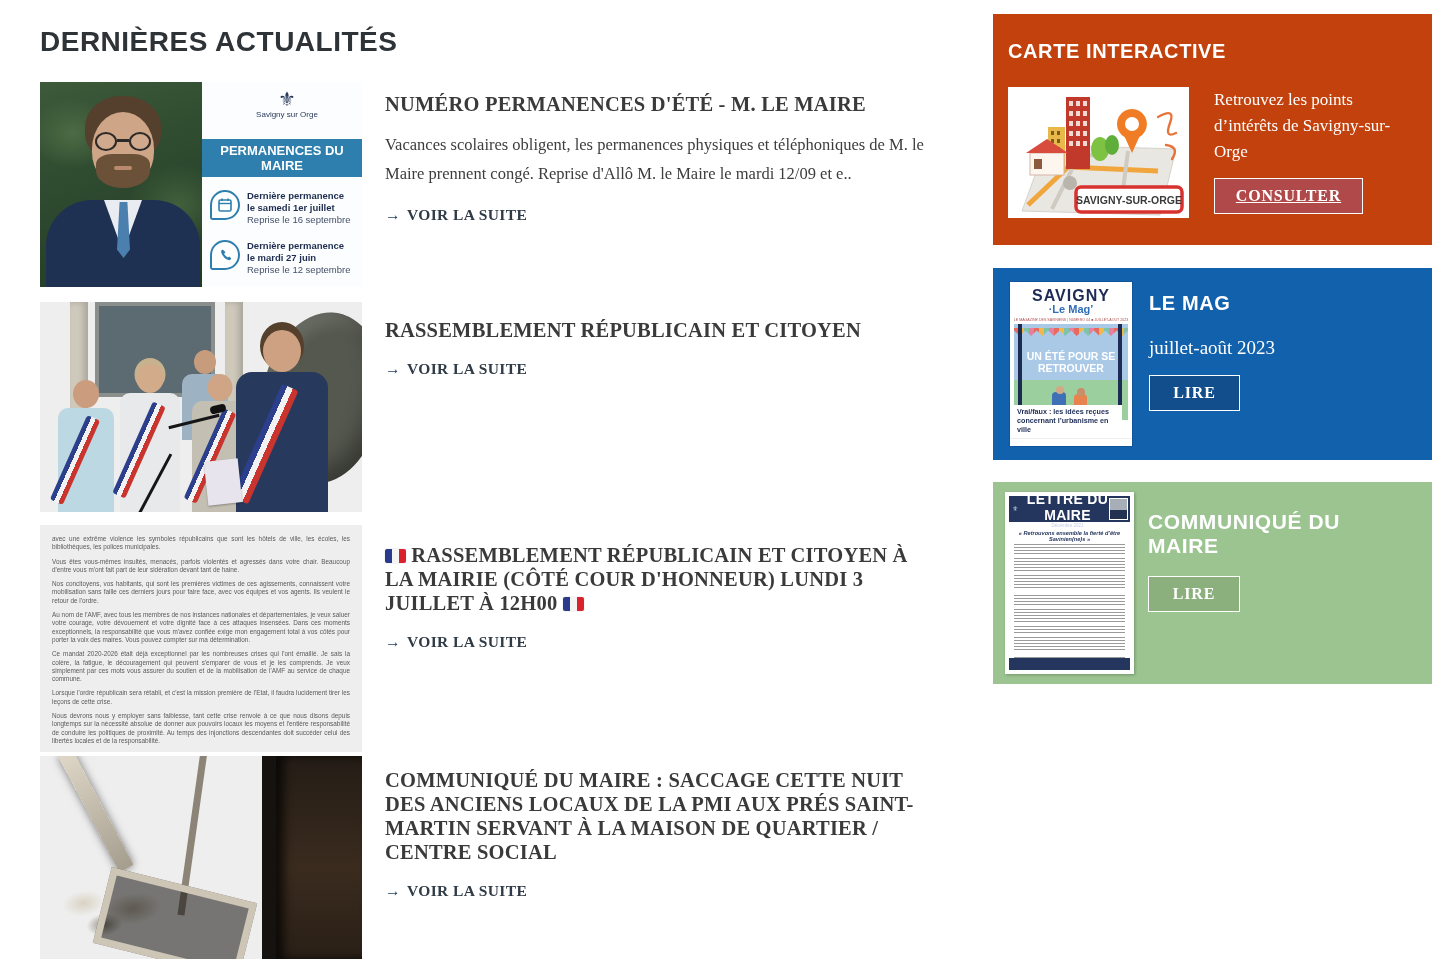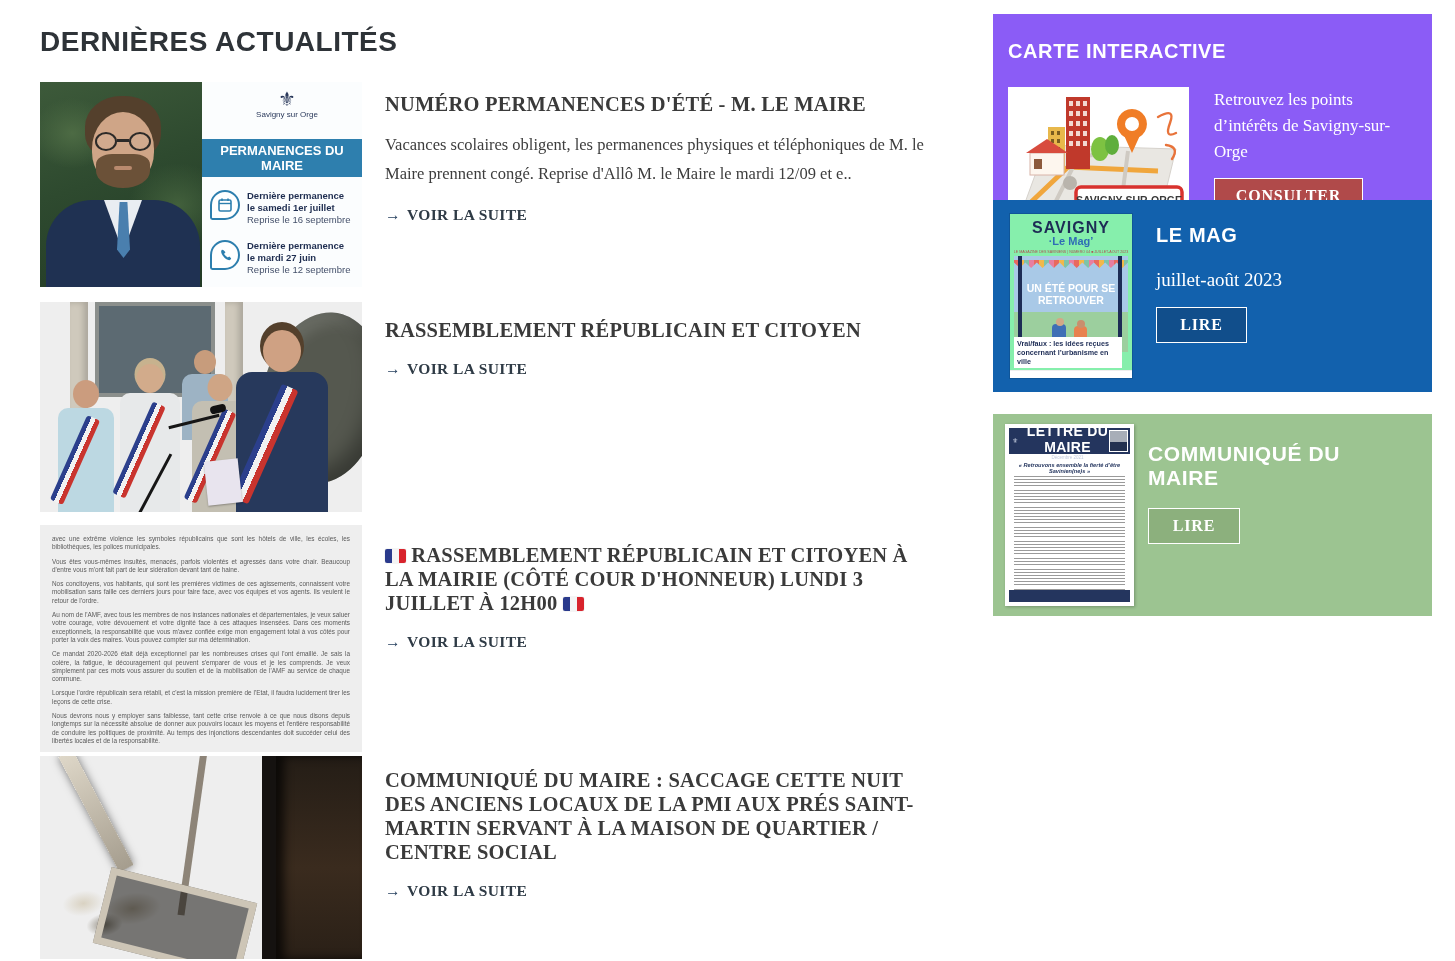--- a/index.html
+++ b/index.html
@@ -104,31 +104,31 @@
 
   
   .side-col { position:absolute; left:993px; top:14px; width:439px; }
   .card { width:439px; position:relative; color:#fff; }
   .card-title { font-family:"Liberation Sans",sans-serif; font-weight:800; font-size:20px;
                 letter-spacing:.6px; color:#fff; }
   .card .btn { display:inline-block; border:1px solid #fff; color:#fff; text-align:center;
                font-family:"Liberation Serif",serif; font-weight:bold; font-size:16px;
                letter-spacing:.8px; cursor:pointer; }
 
-  .card-red { background:#8b5cf6; height:186px; padding:26px 16px 16px 15px; }
+  .card-red { background:#c2410c; height:231px; padding:26px 16px 16px 15px; margin-bottom:23px; }
   .card-red .row { display:flex; margin-top:24px; }
   .map-box { flex:0 0 181px; height:131px; background:#fff; }
   .card-red .right { margin-left:25px; width:200px; }
   .card-red .desc { font-size:17px; line-height:26px; }
   .btn-consulter { background:#b04a4a; width:149px; padding:8px 0; margin-top:13px;text-decoration:underline; }
 
   .card-blue { background:#1261ad; height:192px; padding:14px 16px 14px 17px; margin-bottom:22px; display:flex; }
-  .mag-cover { flex:0 0 122px; height:164px; background:#86efac; position:relative; overflow:hidden;
+  .mag-cover { flex:0 0 122px; height:164px; background:#ffffff; position:relative; overflow:hidden;
                box-shadow:0 0 0 1px rgba(0,0,0,.12); }
-  .card-blue .right { margin-left:24px; padding-top:10px; }
+  .card-blue .right { margin-left:17px; padding-top:10px; }
   .mag-sub { font-size:19px; margin-top:22px; color:#fff; }
   .btn-lire-blue { background:#114e8b; width:91px; padding:8px 0; margin-top:16px; }
 
   .card-green { background:#9cc491; height:202px; padding:10px 16px 10px 12px; display:flex; }
   .letter-page { flex:0 0 129px; height:182px; background:#fff; position:relative; overflow:hidden;
                  box-shadow:1px 1px 3px rgba(0,0,0,.25); }
   .card-green .right { margin-left:14px; padding-top:18px; }
   .card-green .card-title { font-size:21px; }
   .btn-lire-green { background:#8cb07d; width:92px; padding:8px 0; margin-top:18px; }
 

